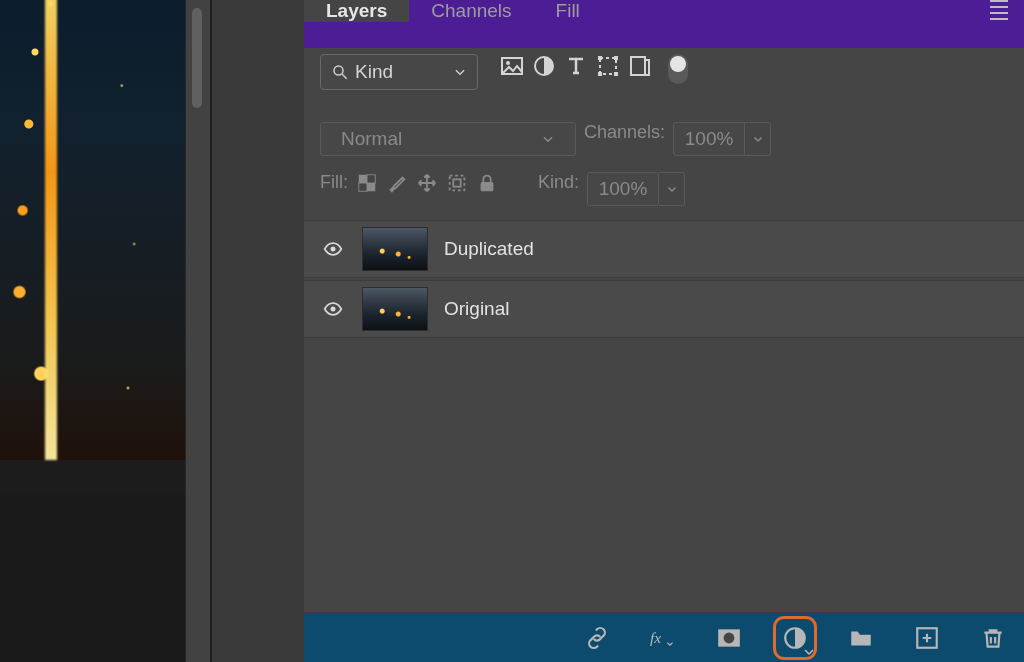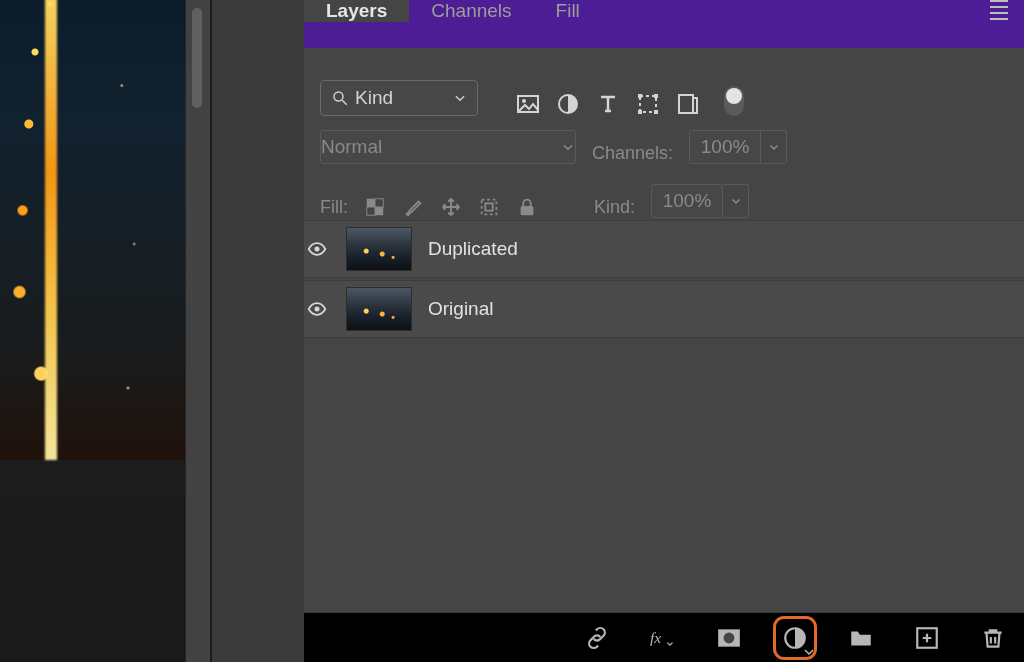--- a/index.html
+++ b/index.html
@@ -41,63 +41,63 @@
 
   
   .tabs{height:48px;background:#4c1d95;display:flex;align-items:flex-start}
   .tab{display:flex;align-items:center;padding:0 22px;font-size:19px;color:#9d9d9d;cursor:pointer}
   .tab.active{background:#454545;color:#e6e6e6;font-weight:700}
   .tabs .flex{flex:1}
   .menu-icon{display:flex;flex-direction:column;justify-content:center;gap:4px;padding:0 16px;cursor:pointer}
   .menu-icon span{display:block;width:18px;height:2px;background:#bdbdbd}
 
   
-  .row{display:flex;align-items:flex-end;gap:16px;padding:0 16px}
+  .row{display:flex;align-items:flex-start;gap:8px;padding:0 16px}
   .filter-row{height:62px;margin-top:6px}
   .kind{display:flex;align-items:center;width:158px;height:36px;border:1px solid #6a6a6a;border-radius:4px;padding:0 10px;background:#474747;cursor:pointer}
   .kind .mag{width:18px;height:18px;color:#cfcfcf}
   .kind .label{flex:1;font-size:19px;padding-left:6px;color:#d4d4d4}
   .kind .chev{width:14px;height:14px;color:#cfcfcf}
   .fbtn{width:24px;height:24px;color:#d4d4d4;display:flex;align-items:center;justify-content:center;cursor:pointer}
   .filter-row .gap{width:6px}
   .toggle{width:20px;height:30px;border-radius:10px;background:#5a5a5a;position:relative;margin-left:8px;cursor:pointer}
   .toggle::after{content:"";position:absolute;left:2px;top:2px;width:16px;height:16px;background:#e4e4e4;border-radius:50%}
 
   
   .blend-row{height:42px;margin-top:6px}
   .disabled{color:#8a8a8a}
-  .select{display:flex;align-items:center;height:34px;border:1px solid #5a5a5a;border-radius:3px;padding:0 0;font-size:19px;color:#8a8a8a;background:#474747}
+  .select{display:flex;align-items:center;height:34px;border:1px solid #5a5a5a;border-radius:3px;padding:0 20px;font-size:19px;color:#8a8a8a;background:#474747}
   .select.wide{width:256px}
   .select .chev{margin-left:auto}
   .mini{width:72px;justify-content:center}
   .chevbox{width:26px;height:34px;border:1px solid #5a5a5a;border-left:none;border-radius:0 3px 3px 0;display:flex;align-items:center;justify-content:center}
   .blend-row .mini{border-radius:3px 0 0 3px}
   .lbl{font-size:18px}
 
   
   .lock-row{height:46px;margin-top:8px}
   .lock-row .lock-lbl{font-size:18px;color:#8a8a8a}
   .lockbtn{width:22px;height:22px;color:#8a8a8a;display:flex;align-items:center;justify-content:center;cursor:pointer}
   .lock-row .spacer{flex:0 0 24px}
 
   
   .layers{margin-top:2px}
-  .layer{display:flex;align-items:center;height:58px;background:#4a4a4a;border-top:1px solid #3c3c3c;border-bottom:1px solid #3c3c3c;padding:0 0;gap:16px;cursor:pointer}
+  .layer{display:flex;align-items:center;height:58px;background:#4a4a4a;border-top:1px solid #3c3c3c;border-bottom:1px solid #3c3c3c;padding:0 16px;gap:16px;cursor:pointer}
   .layer + .layer{margin-top:2px}
   .eye{width:26px;height:20px;color:#d8d8d8}
   .thumb-img{width:66px;height:44px;border:1px solid #2d2d2d;
     background:
       radial-gradient(circle at 30% 55%, #ffcf5a 0 2px, transparent 3px),
       radial-gradient(circle at 55% 62%, #ffb233 0 2px, transparent 3px),
       radial-gradient(circle at 72% 70%, #ffa628 0 1px, transparent 2px),
       linear-gradient(180deg,#4b5865 0%,#2e3640 38%,#17202a 70%,#0e1013 100%);}
   .layer .name{font-size:19px;color:#e2e2e2}
 
   
-  .bottombar{position:absolute;left:0;bottom:0;right:0;height:50px;border-top:1px solid #3a3a3a;display:flex;align-items:center;justify-content:flex-end;gap:40px;padding:0 18px 0 0;background:#000000}
+  .bottombar{position:absolute;left:0;bottom:0;right:0;height:50px;border-top:1px solid #3a3a3a;display:flex;align-items:center;justify-content:flex-end;gap:40px;padding:0 18px 0 0;background:#0c4a6e}
   .bbtn{width:26px;height:26px;color:#b7b7b7;display:flex;align-items:center;justify-content:center;cursor:pointer;position:relative}
   .hl{outline:3px solid #e06a2a;outline-offset:6px;border-radius:2px}
 
   svg{display:block}
 </style>
 </head>
 <body>
 
 <div class="canvas-strip">
   <div class="doc-img"></div>

